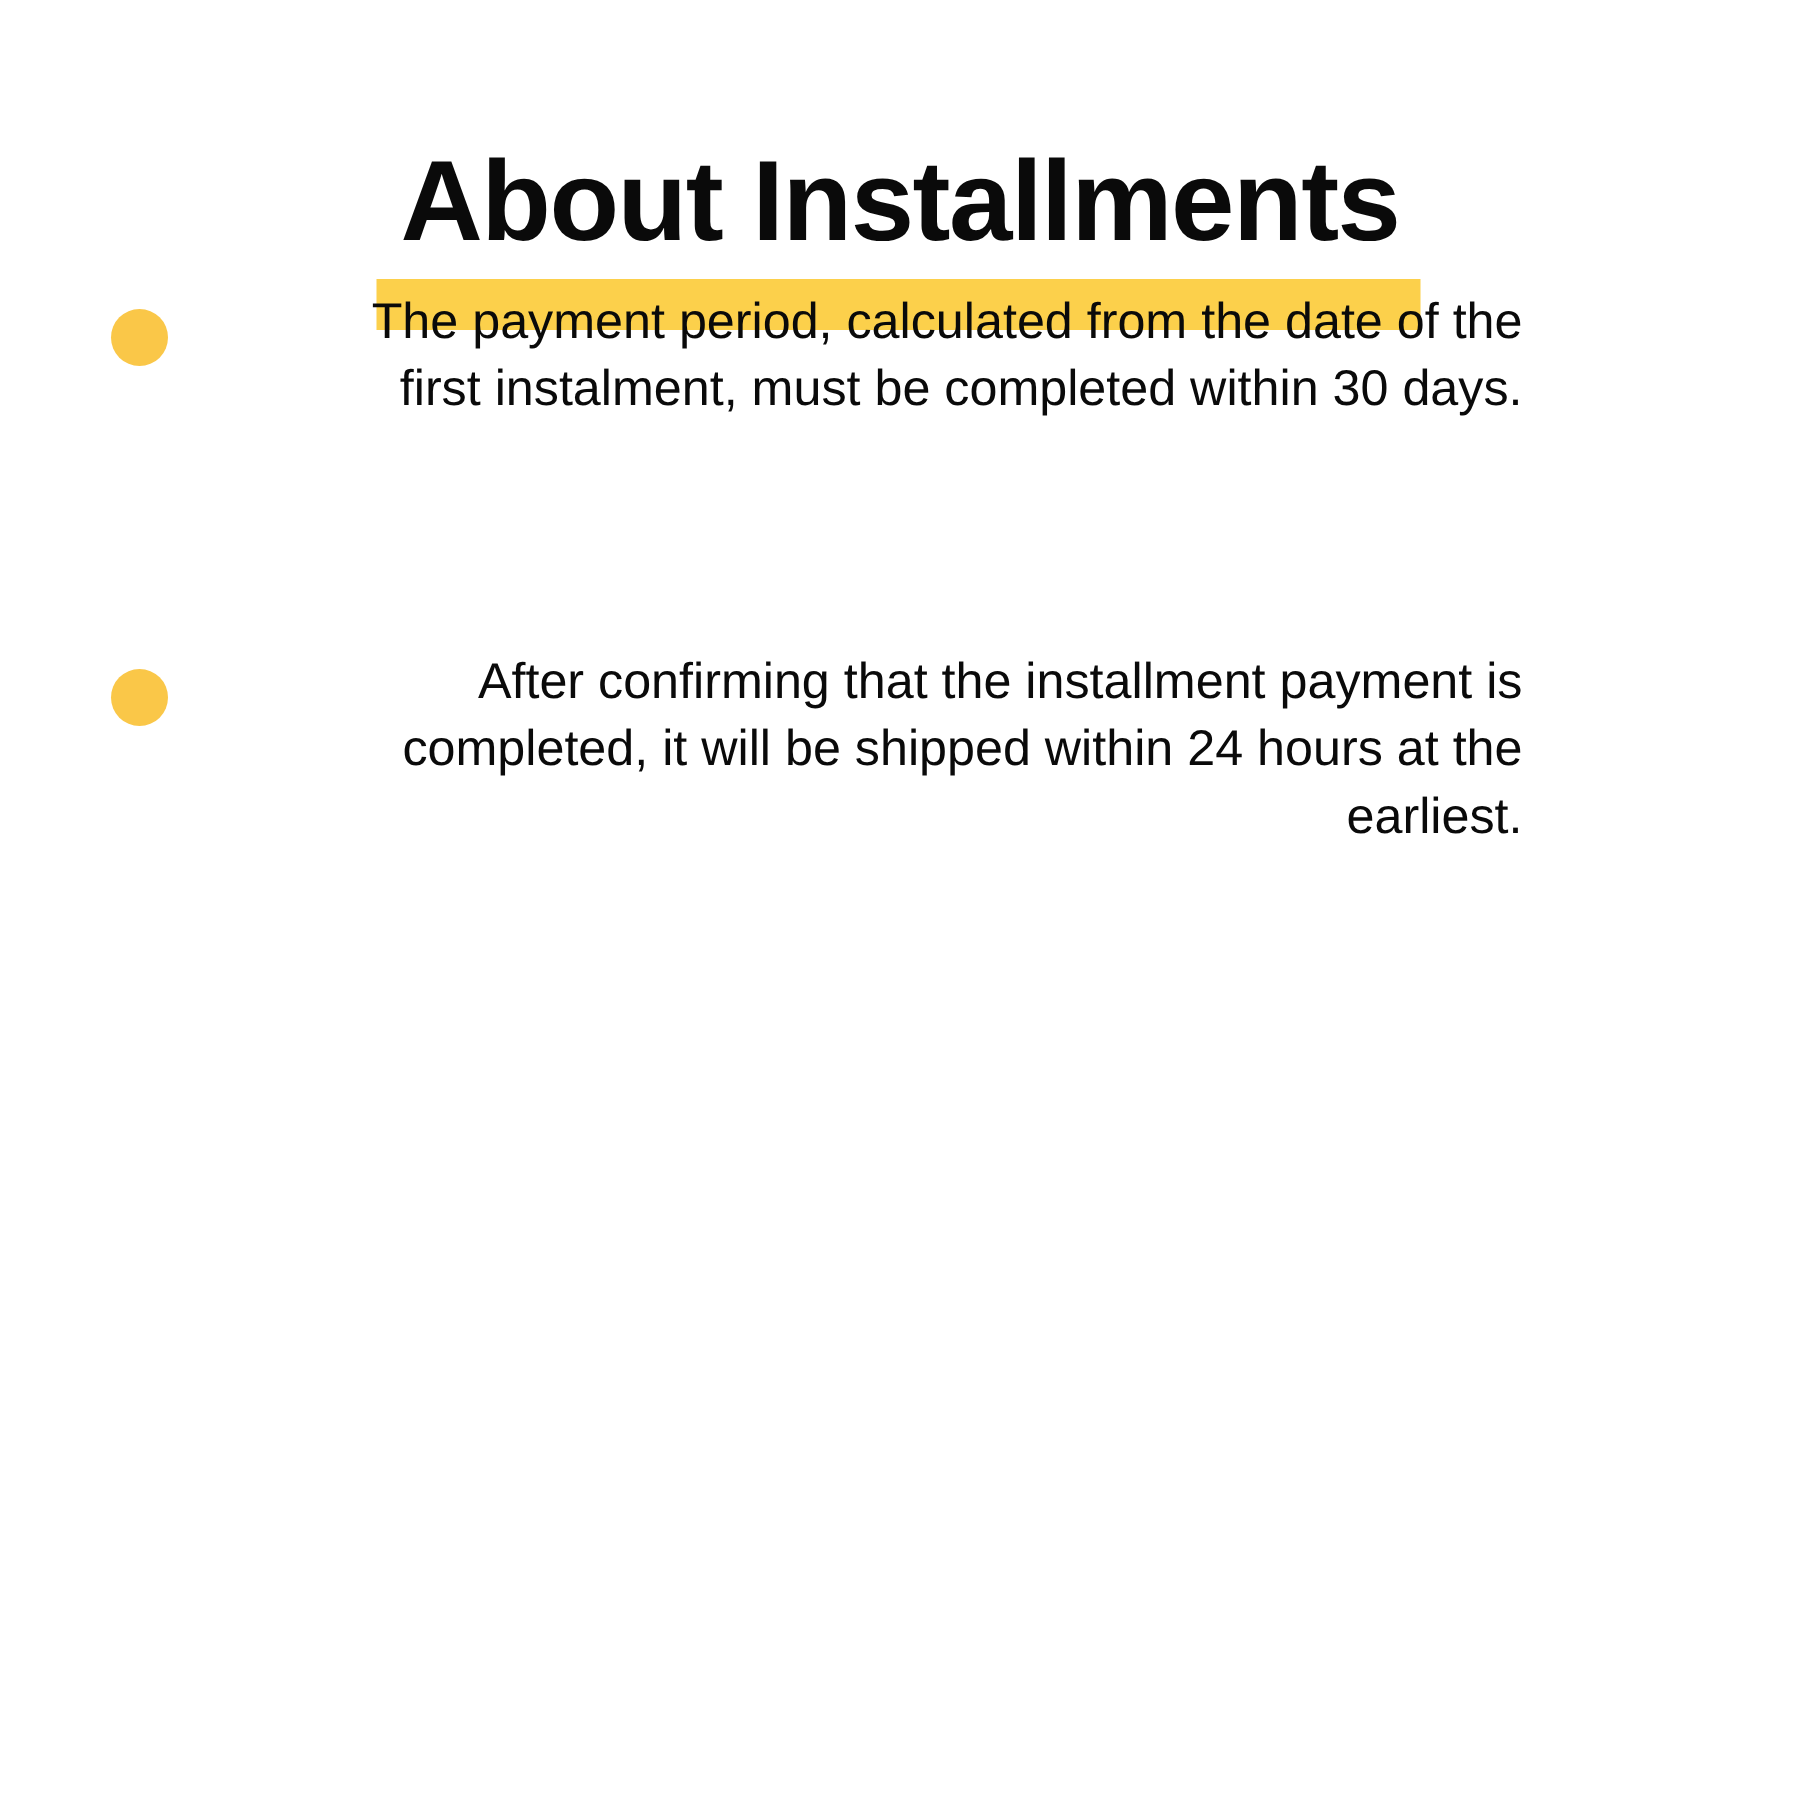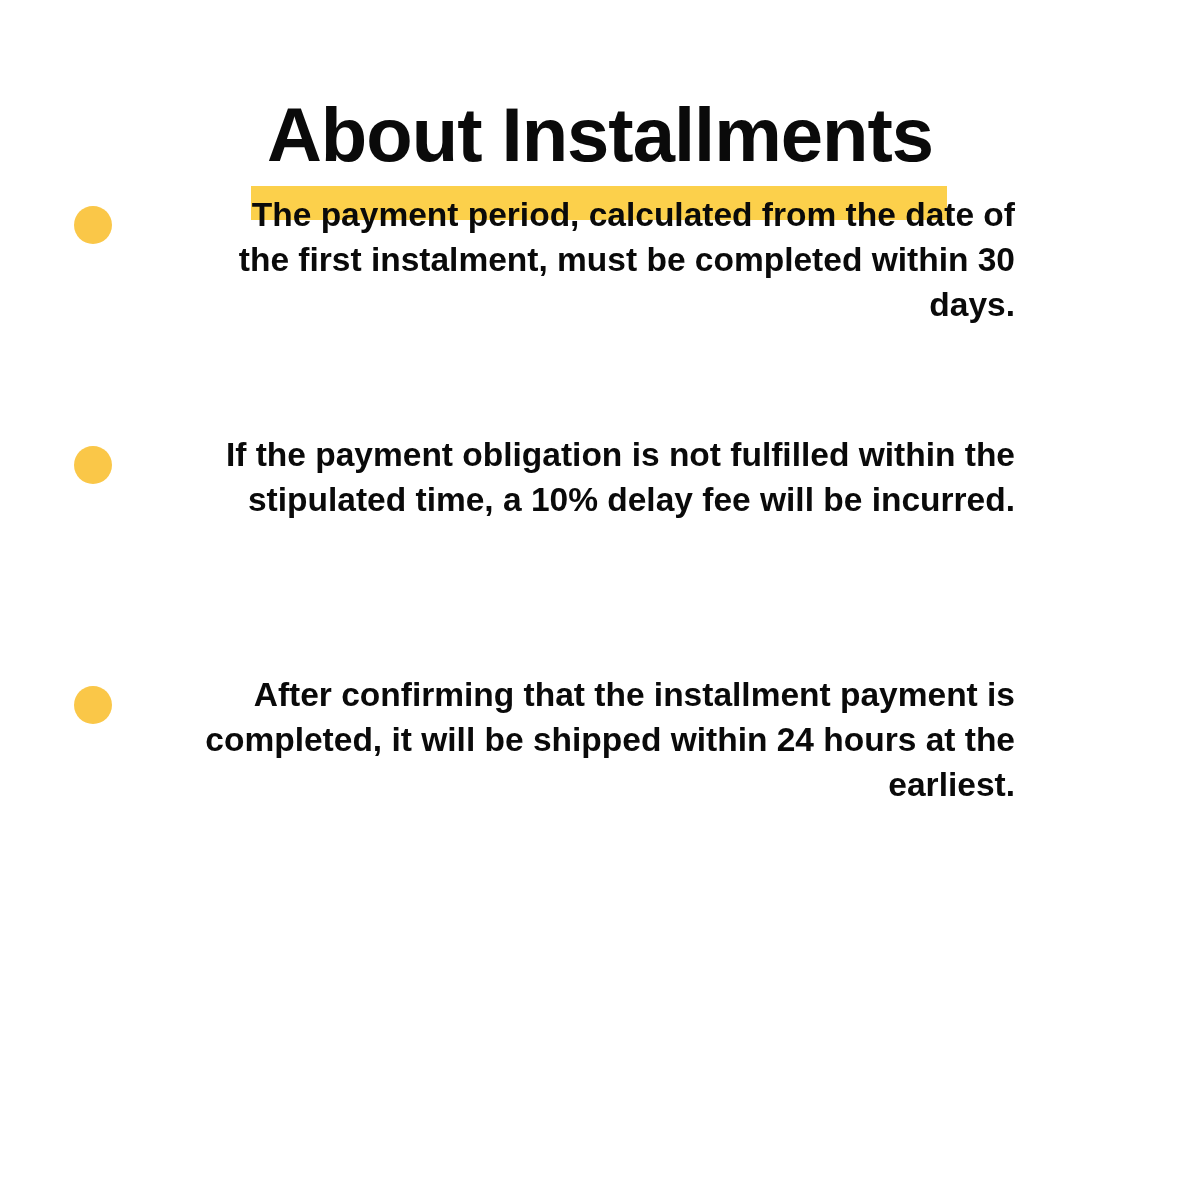--- a/index.html
+++ b/index.html
@@ -84,21 +84,21 @@
   .bullet {
     width: 38px;
     height: 38px;
     border-radius: 50%;
     background: #fac748;
     display: block;
   }
   .item-text {
     flex: 1 1 auto;
     font-family: "Liberation Sans", sans-serif;
-    font-weight: bold;
+    font-weight: normal;
     font-size: 33.5px;
     line-height: 45px;
     color: #0a0a0a;
     max-width: 815px;
     padding-right: 10px;
   }
 
   
   .item-0 { margin-top: 10px; }
   .item-1 { margin-top: 6px; }
@@ -119,26 +119,20 @@
 
   <div class="list">
 
     <div class="item item-0">
       <div class="bullet-cell">
         <span class="bullet"></span>
       </div>
       <div class="item-text">The payment period, calculated from the date of the first instalment, must be completed within 30 days.</div>
     </div>
 
-    <div class="item item-1">
-      <div class="bullet-cell">
-        <span class="bullet"></span>
-      </div>
-      <div class="item-text">If the payment obligation is not fulfilled within the stipulated time, a 10% delay fee will be incurred.</div>
-    </div>
 
     <div class="item item-2">
       <div class="bullet-cell">
         <span class="bullet"></span>
       </div>
       <div class="item-text">After confirming that the installment payment is completed, it will be shipped within 24 hours at the earliest.</div>
     </div>
 
 
   </div>

